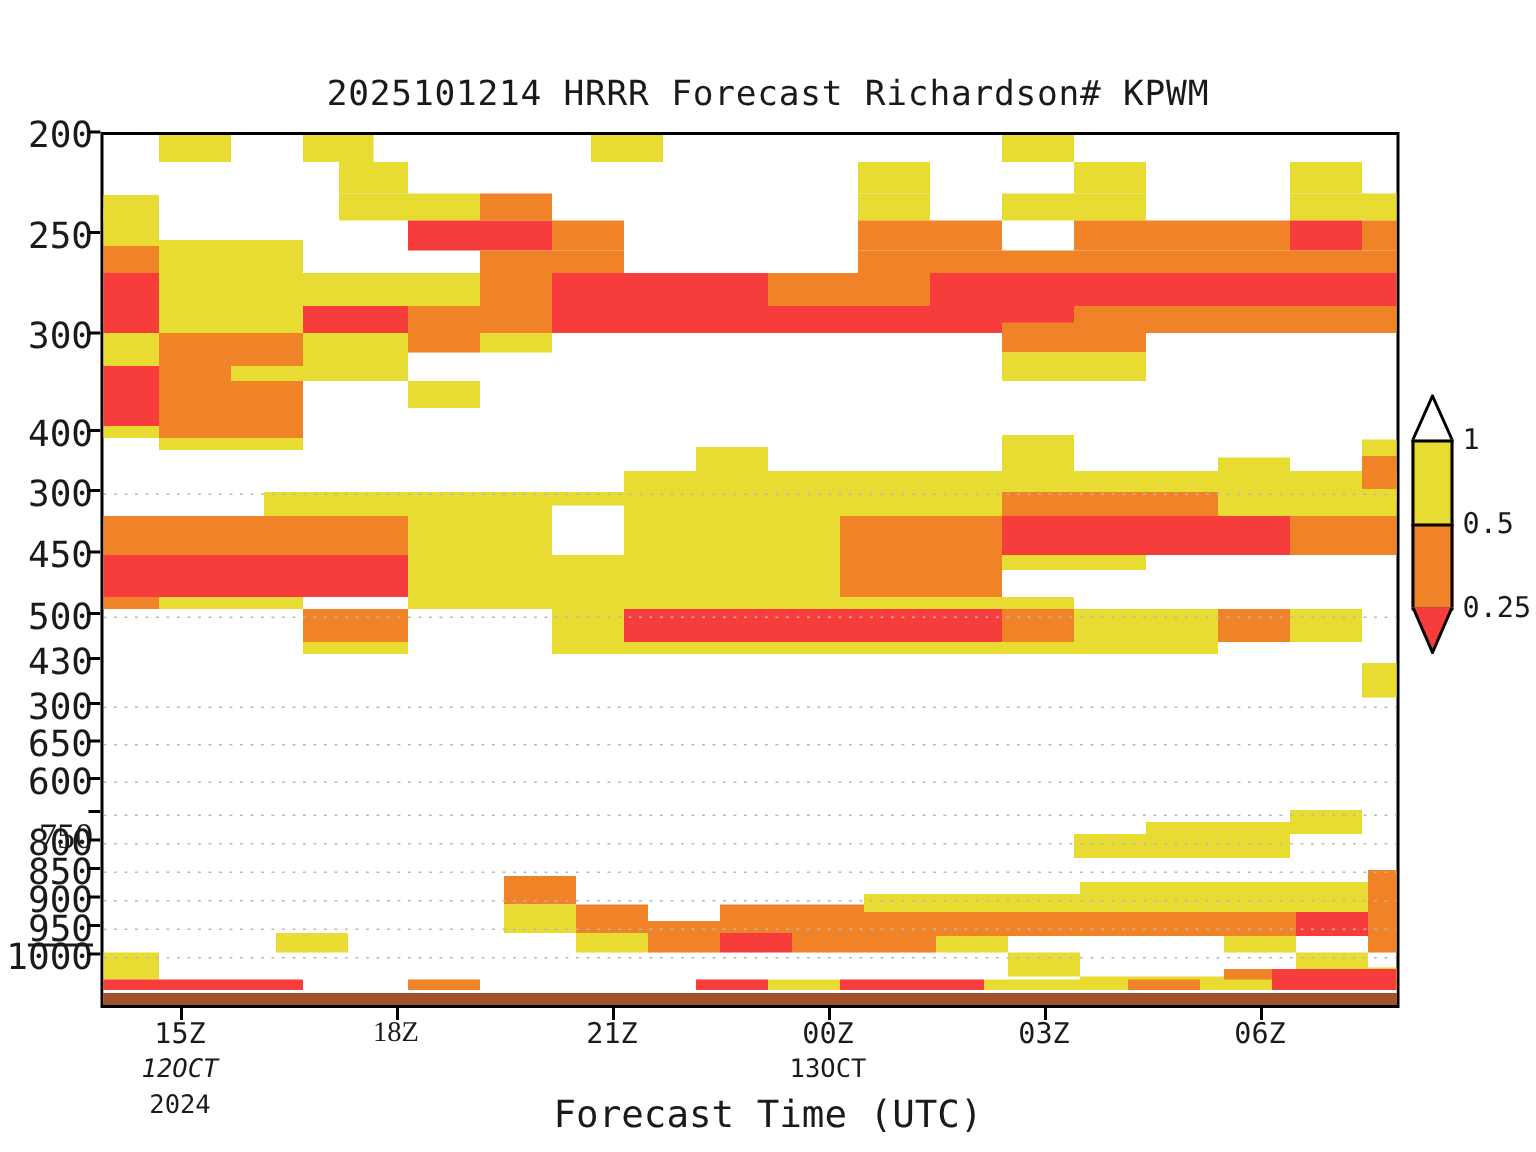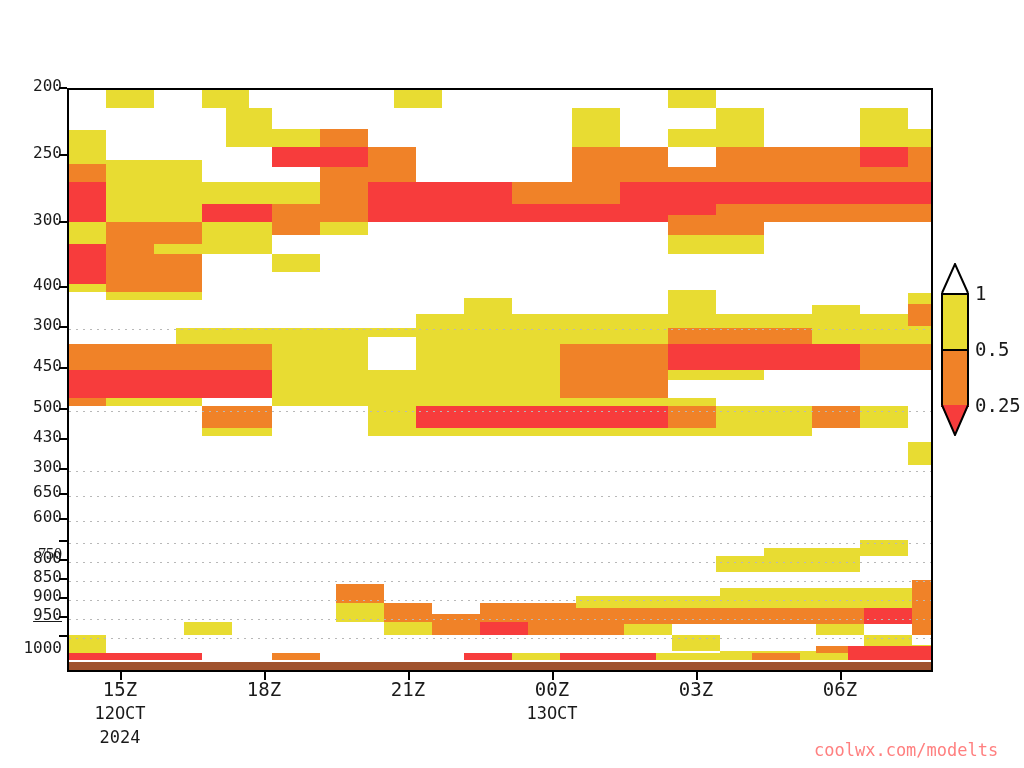--- a/index.html
+++ b/index.html
@@ -15,21 +15,21 @@
   #plot-area{position:absolute;left:67px;top:88px;width:866px;height:584px;
     background:#ffffff;box-sizing:border-box;border:2px solid #000;overflow:hidden;}
 
   #cell-layer,#grid-layer{position:absolute;left:0;top:0;width:100%;height:100%;}
   #grid-layer{pointer-events:none;}
   .gridline{position:absolute;left:0;width:100%;height:1px;
     background-image:linear-gradient(to right,#b8b8b8 0 2px,transparent 2px 7px);
     background-size:7px 1px;}
   .cell{position:absolute;}
 
-  .ytick-label{position:absolute;right:0;text-align:right;font-size:16px;
+  .ytick-label{position:absolute;right:0;text-align:right;font-size:24px;
     color:#1a1a1a;line-height:1;white-space:nowrap;}
   #ytick-labels{position:absolute;left:0;top:0;width:62px;height:768px;}
   .ytick-mark{position:absolute;width:8px;height:2px;background:#000;left:59px;}
 
   .xtick-mark{position:absolute;width:2px;height:8px;background:#000;top:672px;}
   .xtick-label{position:absolute;text-align:center;font-size:19px;color:#1a1a1a;
     top:678px;width:120px;margin-left:-60px;white-space:nowrap;}
   .xsub-label{position:absolute;text-align:center;font-size:17px;color:#1a1a1a;
     width:140px;margin-left:-70px;white-space:nowrap;}
 
@@ -45,20 +45,21 @@
   .cb-div{position:absolute;left:0;width:28px;height:2px;background:#000;}
   .cb-label{position:absolute;left:34px;font-size:19px;color:#1a1a1a;
             line-height:1;white-space:nowrap;}
   .cb-arrow{position:absolute;left:0;width:0;height:0;}
 </style>
 </head>
 <body>
 
 <div id="chart-root">
 
+  <div id="chart-title">2025101214 HRRR Forecast Richardson# KPWM</div>
 
   <div id="ytick-labels">
       <div class="ytick-label" style="top: 78px;">200</div>
       <div class="ytick-mark" style="top: 87px;"></div>
       <div class="ytick-label" style="top: 145px;">250</div>
       <div class="ytick-mark" style="top: 154px;"></div>
       <div class="ytick-label" style="top: 212px;">300</div>
       <div class="ytick-mark" style="top: 221px;"></div>
       <div class="ytick-label" style="top: 277px;">400</div>
       <div class="ytick-mark" style="top: 286px;"></div>
@@ -79,21 +80,21 @@
       <div class="ytick-label" style="top: 546px; font-family: Liberation Serif, serif;">750</div>
       <div class="ytick-mark" style="top: 540px;"></div>
       <div class="ytick-label" style="top: 550px;">800</div>
       <div class="ytick-mark" style="top: 559px;"></div>
       <div class="ytick-label" style="top: 569px;">850</div>
       <div class="ytick-mark" style="top: 578px;"></div>
       <div class="ytick-label" style="top: 588px;">900</div>
       <div class="ytick-mark" style="top: 597px;"></div>
       <div class="ytick-label" style="top: 607px; text-decoration: underline;">950</div>
       <div class="ytick-mark" style="top: 616px;"></div>
-      <div class="ytick-label" style="top: 626px; margin-top: 14px;">1000</div>
+      <div class="ytick-label" style="top: 626px;">1000</div>
       <div class="ytick-mark" style="top: 635px;"></div>
     </div>
 
   <div id="plot-area">
     <div id="cell-layer">
         <div class="cell" style="left: 37px; top: 0px; width: 48px; height: 18px; background: rgb(232, 220, 50);"></div>
         <div class="cell" style="left: 133px; top: 0px; width: 47px; height: 18px; background: rgb(232, 220, 50);"></div>
         <div class="cell" style="left: 325px; top: 0px; width: 48px; height: 18px; background: rgb(232, 220, 50);"></div>
         <div class="cell" style="left: 599px; top: 0px; width: 48px; height: 18px; background: rgb(232, 220, 50);"></div>
         <div class="cell" style="left: 157px; top: 18px; width: 46px; height: 21px; background: rgb(232, 220, 50);"></div>
@@ -380,37 +381,37 @@
         <div class="gridline" style="top: 491px;"></div>
         <div class="gridline" style="top: 510px;"></div>
         <div class="gridline" style="top: 529px;"></div>
         <div class="gridline" style="top: 548px;"></div>
       </div>
   </div>
 
   <div id="xaxis-decor">
       <div class="xtick-mark" style="left: 120px;"></div>
       <div class="xtick-label" style="left: 120px;">15Z</div>
-      <div class="xsub-label" style="left: 120px; top: 703px;">12OCT</div>
+      <div class="xsub-label" style="left: 120px; top: 703px; font-style: italic;">12OCT</div>
       <div class="xsub-label" style="left: 120px; top: 727px;">2024</div>
       <div class="xtick-mark" style="left: 264px;"></div>
-      <div class="xtick-label" style="left: 264px;">18Z</div>
+      <div class="xtick-label" style="left: 264px; font-family: Liberation Serif, serif;">18Z</div>
       <div class="xtick-mark" style="left: 408px;"></div>
       <div class="xtick-label" style="left: 408px;">21Z</div>
       <div class="xtick-mark" style="left: 552px;"></div>
       <div class="xtick-label" style="left: 552px;">00Z</div>
       <div class="xsub-label" style="left: 552px; top: 703px;">13OCT</div>
       <div class="xtick-mark" style="left: 696px;"></div>
       <div class="xtick-label" style="left: 696px;">03Z</div>
       <div class="xtick-mark" style="left: 840px;"></div>
       <div class="xtick-label" style="left: 840px;">06Z</div>
     </div>
 
-
-  <div id="watermark">coolwx.com/modelts</div>
+  <div id="xaxis-title">Forecast Time (UTC)</div>
+
 
   <div id="colorbar">
       <div class="cb-arrow" style="top: -30px; border-left: 14px solid transparent; border-right: 14px solid transparent; border-bottom: 30px solid rgb(255, 255, 255);"></div>
       <svg width="28" height="31" style="position: absolute; left: 0px; top: -30px;">
         <polyline points="1,30 14,1 27,30" fill="none" stroke="#000" stroke-width="2"></polyline>
       </svg>
       <div class="cb-seg" style="top: 0px; height: 56px; background: rgb(232, 220, 50);"></div>
       <div class="cb-seg" style="top: 56px; height: 56px; background: rgb(240, 130, 40);"></div>
       <div class="cb-div" style="top: 0px;"></div>
       <div class="cb-label" style="top: -9px;">1</div>

